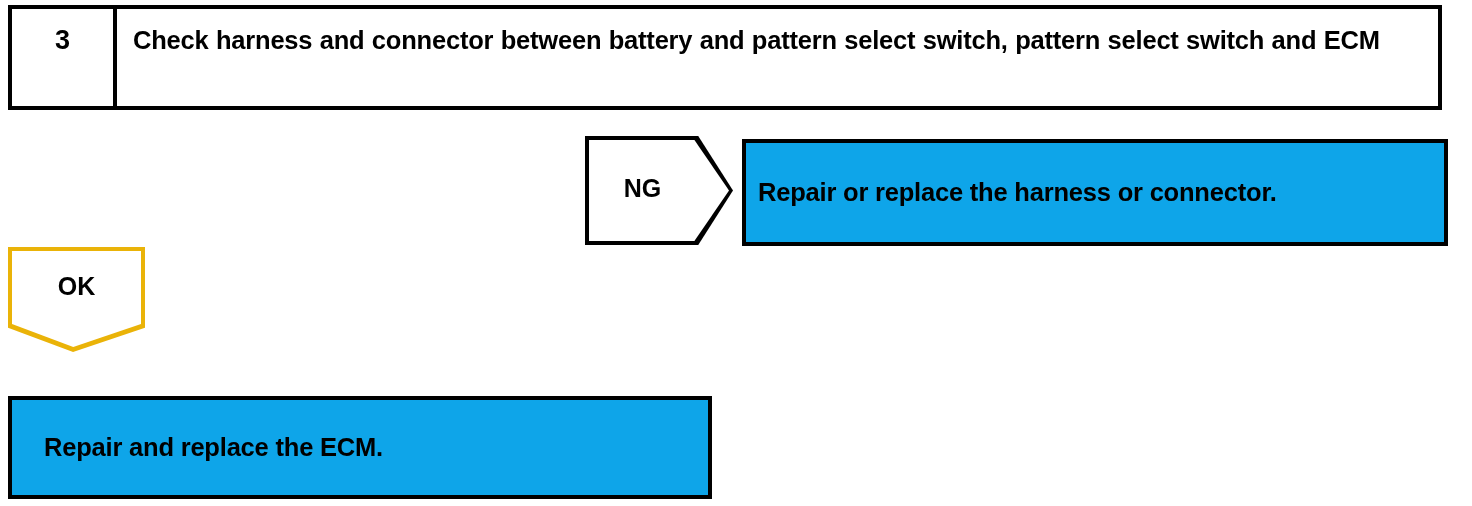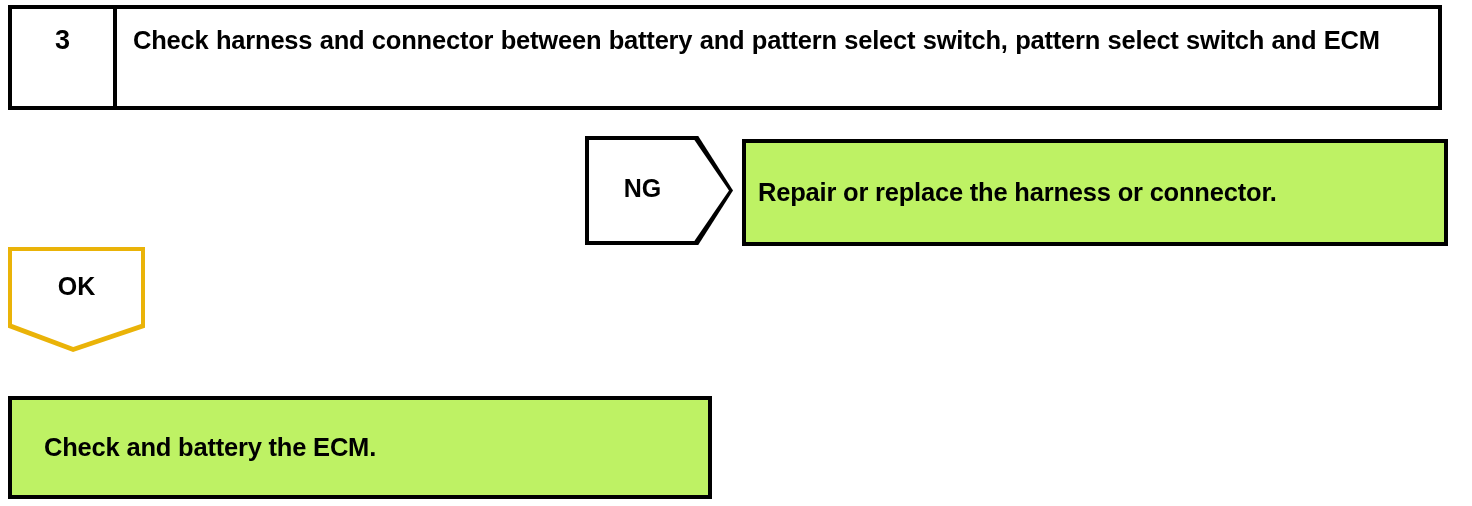--- a/index.html
+++ b/index.html
@@ -123,21 +123,21 @@
     font-weight: bold;
     line-height: 1;
     z-index: 2;
   }
 
   
   .result-box {
     position: absolute;
     border: 4px solid #000;
     box-sizing: border-box;
-    background: #bef264;
+    background: #0ea5e9;
     display: flex;
     align-items: center;
   }
   .result-box .result-text {
     font-size: 25.5px;
     font-weight: bold;
     letter-spacing: -0.2px;
     line-height: 1.16;
   }
   #repair-box {
@@ -177,16 +177,16 @@
   <div class="result-box" id="repair-box">
     <span class="result-text">Repair or replace the harness or connector.</span>
   </div>
 
   <div class="arrow-down">
     <div class="arrow-inner"></div>
     <div class="arrow-label">OK</div>
   </div>
 
   <div class="result-box" id="ecm-box">
-    <span class="result-text">Check and battery the ECM.</span>
+    <span class="result-text">Repair and replace the ECM.</span>
   </div>
 
 </div>
 
 </body></html>

